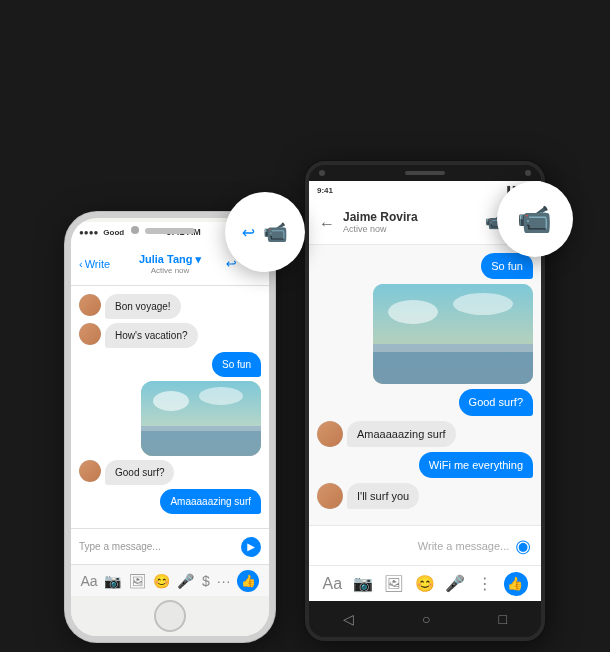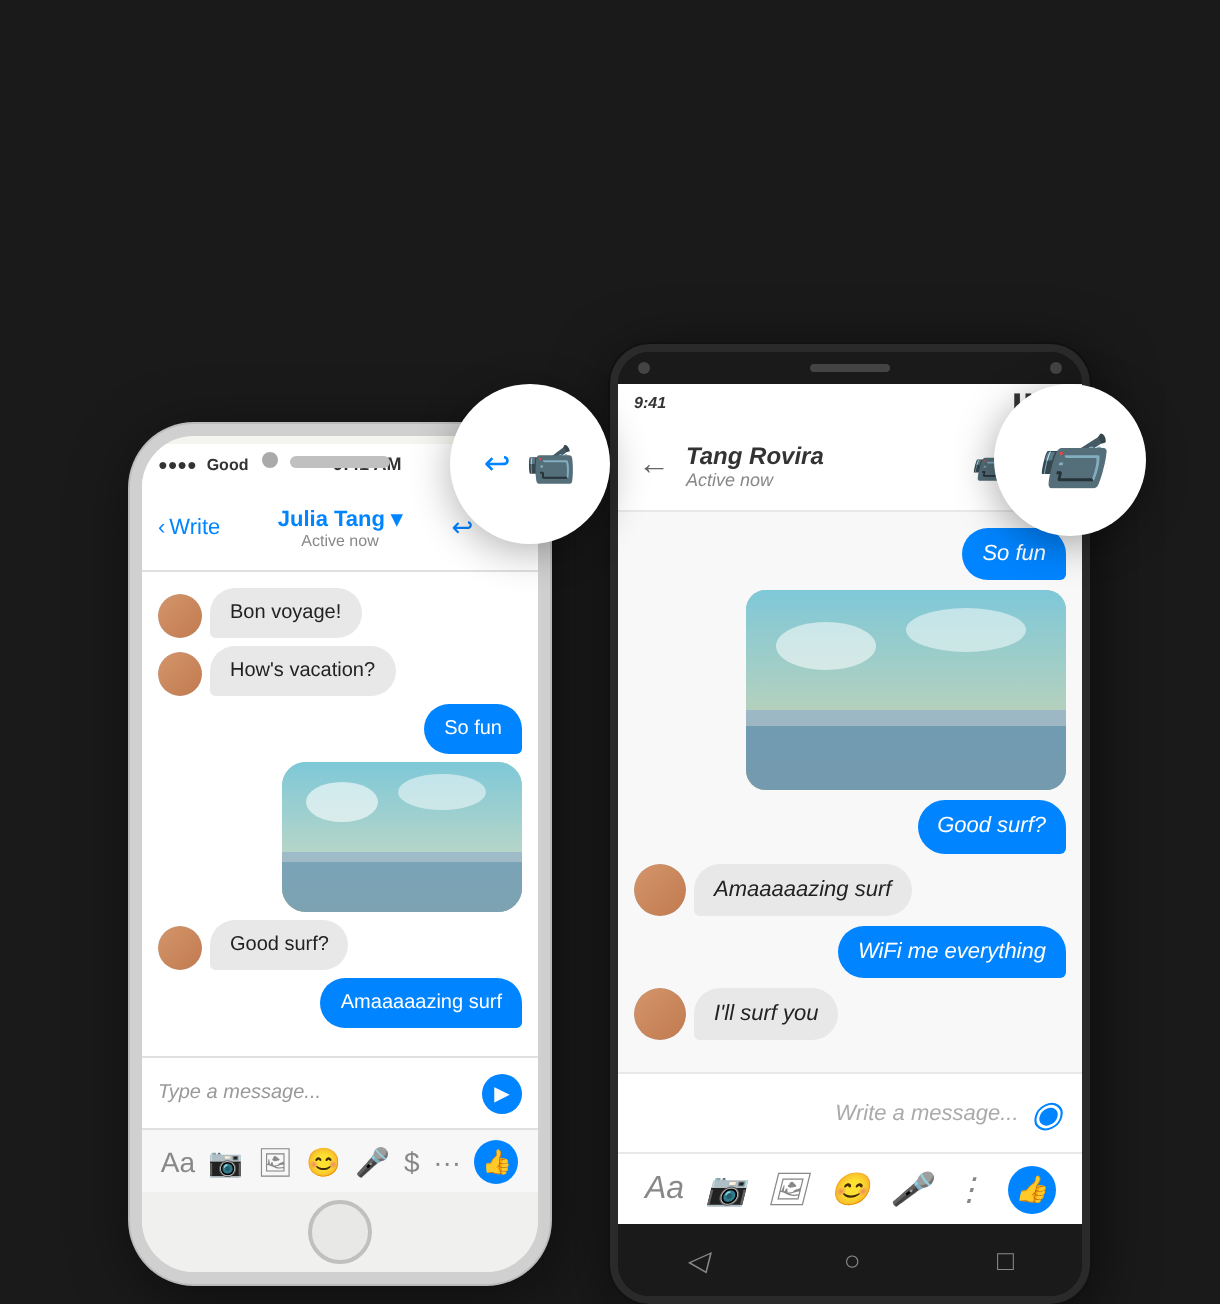--- a/index.html
+++ b/index.html
@@ -158,21 +158,20 @@
       flex: 1;
       overflow: hidden;
       padding: 8px;
       display: flex;
       flex-direction: column;
       gap: 4px;
       background: white;
     }
     .msg-row {
       display: flex;
-      align-items: flex-end;
       gap: 4px;
     }
     .msg-row.right { flex-direction: row-reverse; }
     .avatar-sm {
       width: 22px;
       height: 22px;
       border-radius: 50%;
       background: #ccc;
       flex-shrink: 0;
       overflow: hidden;
@@ -225,21 +224,20 @@
       height: 36px;
       display: flex;
       align-items: center;
       padding: 0 8px;
       gap: 4px;
     }
     .iphone-input-placeholder {
       flex: 1;
       font-size: 10px;
       color: #999;
-      font-style: italic;
     }
     .send-arrow {
       width: 20px;
       height: 20px;
       background: #0084ff;
       border-radius: 50%;
       display: flex;
       align-items: center;
       justify-content: center;
       color: white;
@@ -287,22 +285,21 @@
     }
     .video-icon-container {
       display: flex;
       gap: 8px;
       align-items: center;
     }
 
     
     .android-wrapper {
       position: relative;
-      margin-bottom: 0px;
-      font-style: italic;
+      margin-bottom: 11px;
     }
     .android {
       width: 240px;
       height: 480px;
       background: #1a1a1a;
       border-radius: 20px;
       border: 4px solid #2a2a2a;
       position: relative;
       box-shadow: 0 0 0 1px #111, 2px 6px 30px rgba(0,0,0,0.6);
       overflow: hidden;
@@ -611,21 +608,21 @@
           <span>9:41</span>
           <div style="display:flex;gap:3px;align-items:center;">
             <span>▌▌▌</span>
             <span>▓</span>
           </div>
         </div>
 
         <div class="android-nav-bar">
           <span class="android-back-arrow">←</span>
           <div class="android-nav-info">
-            <div class="android-nav-name">Tang Rovira</div>
+            <div class="android-nav-name">Jaime Rovira</div>
             <div class="android-nav-status">Active now</div>
           </div>
           <div class="android-nav-icons">
             <span style="font-size:16px; color:#888;">📹</span>
             <div class="info-icon">ℹ</div>
           </div>
         </div>
 
         <div class="android-chat-scroll">
           <div class="msg-row right">

